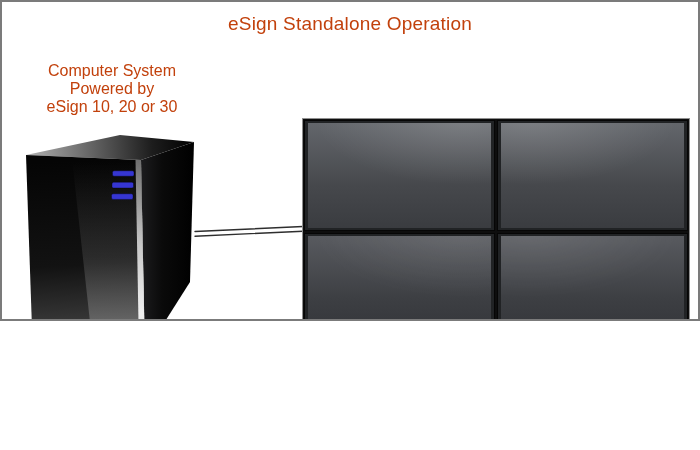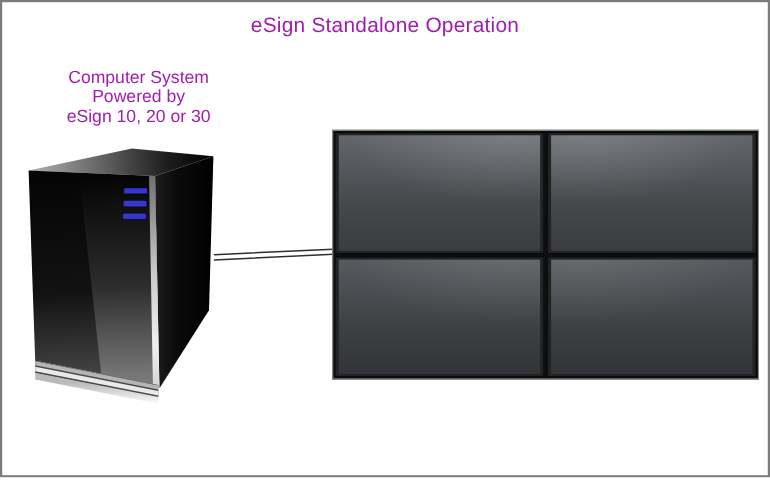--- a/index.html
+++ b/index.html
@@ -1,27 +1,27 @@
 <!DOCTYPE html>
 <html><head>
 <meta charset="utf-8">
 <style>
   html,body { margin:0; padding:0; background:#ffffff; }
   .canvas {
-    position:relative; width:700px; height:434px; box-sizing:border-box;
+    position:relative; width:700px; height:321px; box-sizing:border-box;
     background:#ffffff; border:2px solid #7b7b7b; overflow:hidden;
-    font-family:"Liberation Sans", sans-serif; color:#a21caf;
+    font-family:"Liberation Sans", sans-serif; color:#c2410c;
   }
   .title {
     position:absolute; top:11px; left:0; width:100%;
     text-align:center; font-size:19px; letter-spacing:0.2px;
   }
   .caption { white-space:pre-line; font-size:16px; line-height:18px; }
   .caption-computer {
-    position:absolute; left:24px; top:60px; width:200px; text-align:center;
+    position:absolute; left:10px; top:60px; width:200px; text-align:center;
   }
   .caption-screens {
     position:absolute; left:418px; top:69px; text-align:left; line-height:19px;
   }
   .footnote {
     position:absolute; left:14px; top:369px; white-space:pre-line;
     font-size:16px; line-height:18.5px;
   }
   .diagram-svg { position:absolute; left:0; top:0; width:700px; height:450px; }
 

